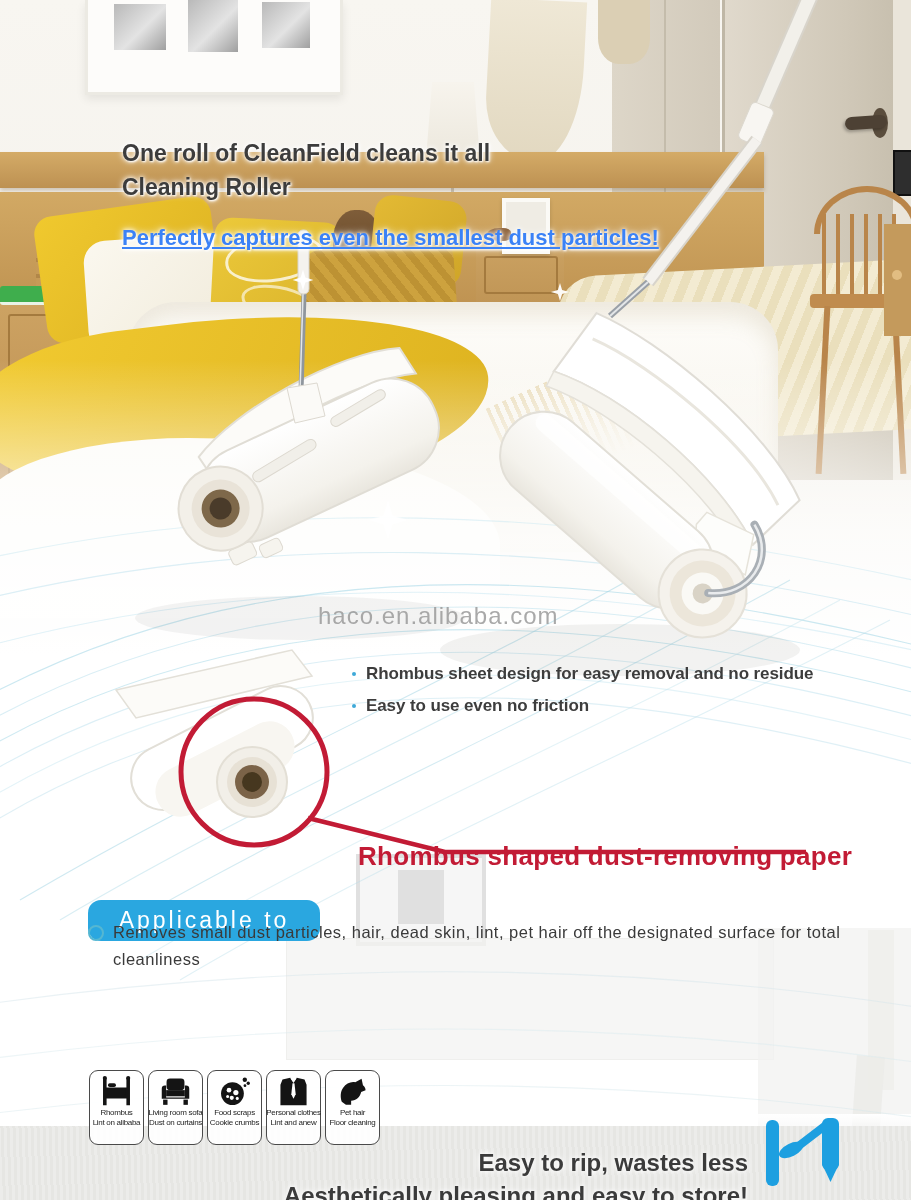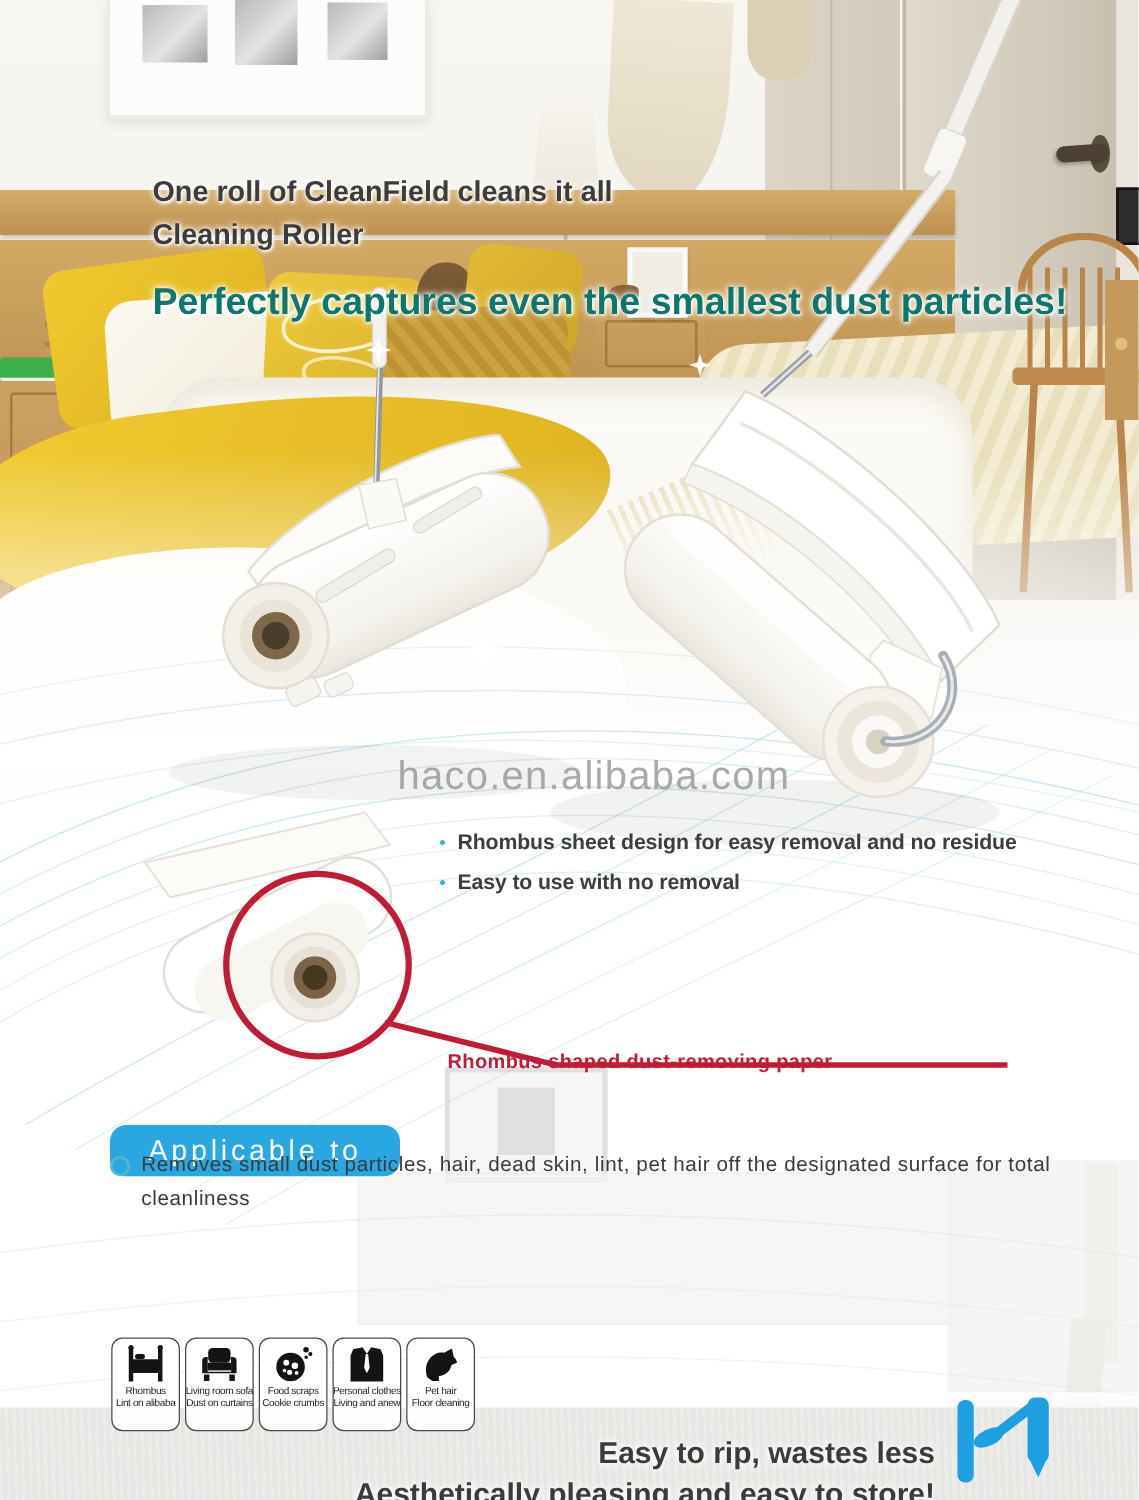--- a/index.html
+++ b/index.html
@@ -91,28 +91,28 @@
     background:repeating-linear-gradient(88deg,#ececea 0 3px,#e6e6e3 3px 6px);}
   .carpet-fade{left:0;top:284px;width:911px;height:26px;background:linear-gradient(#ffffff,rgba(255,255,255,0));}
 
   
   .overlay{position:absolute;left:0;top:0;width:911px;height:1200px;z-index:2;pointer-events:none;}
 
   
   .txt{position:absolute;z-index:3;margin-top:24px;}
   .headline{left:122px;top:112px;font-size:23px;font-weight:600;line-height:34px;color:#3c3c3c;
     text-shadow:0 0 4px #fff,0 0 7px #fff,1px 1px 2px #fff;}
-  .tagline{left:122px;top:201px;font-size:30px;font-weight:700;color:#0f766e;
-    text-shadow:0 0 4px #fff,0 0 8px #fff,1px 1px 2px #fff;}
-  .watermark{left:318px;top:578px;font-size:32px;color:#9b9b9b;letter-spacing:1px;opacity:.85;z-index:3;}
+  .tagline{left:122px;top:201px;font-size:22px;font-weight:700;color:#3b82f6;
+    text-shadow:0 0 4px #fff,0 0 8px #fff,1px 1px 2px #fff;text-decoration:underline;}
+  .watermark{left:318px;top:578px;font-size:24px;color:#9b9b9b;letter-spacing:1px;opacity:.85;z-index:3;}
   .features{left:352px;top:664px;margin:0;padding:0;list-style:none;}
   .features li{position:relative;padding-left:14px;margin-bottom:12px;font-size:17px;font-weight:600;
     color:#3d3d3d;letter-spacing:-.1px;}
   .features li:before{content:"";position:absolute;left:0;top:8px;width:4px;height:4px;border-radius:50%;background:#3fa9d8;}
-  .callout-label{left:358px;top:817px;font-size:16px;font-weight:700;color:#c21b35;letter-spacing:.3px;white-space:nowrap;}
+  .callout-label{left:358px;top:817px;font-size:26px;font-weight:700;color:#c21b35;letter-spacing:.3px;white-space:nowrap;}
   .app-badge{left:88px;top:876px;width:232px;height:41px;background:#2aa7e0;border-radius:13px;
     color:#ffffff;font-size:23px;letter-spacing:3px;font-weight:500;display:flex;align-items:center;justify-content:center;}
   .app-list{left:86px;top:919px;width:814px;margin:0;padding:0;list-style:none;}
   .app-list li{position:relative;padding-left:27px;margin-bottom:8px;font-size:16.5px;font-weight:500;
     color:#3a3a3a;letter-spacing:.5px;line-height:1.62;}
   .app-list li:before{content:"";position:absolute;left:2px;top:6px;width:12px;height:12px;border-radius:50%;
     border:2px solid #55b7d2;background:transparent;}
   .usecases{left:89px;top:1046px;display:flex;gap:4px;}
   .ucase{width:55px;height:75px;border:1.5px solid #4a4a4a;border-radius:9px;background:rgba(255,255,255,.92);
     display:flex;flex-direction:column;align-items:center;justify-content:flex-start;padding-top:4px;box-sizing:border-box;}
@@ -299,21 +299,21 @@
 
   <div class="txt headline">
     <div>One roll of CleanField cleans it all</div>
     <div>Cleaning Roller</div>
   </div>
   <div class="txt tagline">Perfectly captures even the smallest dust particles!</div>
   <div class="txt watermark">haco.en.alibaba.com</div>
 
   <ul class="txt features">
     <li>Rhombus sheet design for easy removal and no residue</li>
-    <li>Easy to use with no removal</li>
+    <li>Easy to use even no friction</li>
   </ul>
 
   <div class="txt callout-label">Rhombus shaped dust-removing paper</div>
 
   <div class="txt app-badge">Applicable to</div>
 
   <ul class="txt app-list">
     <li>Removes small dust particles, hair, dead skin, lint, pet hair off the designated surface for total cleanliness</li>
   </ul>
 
@@ -355,21 +355,21 @@
       <div class="cap">Food scraps</div>
       <div class="cap">Cookie crumbs</div>
     </div>
     <div class="ucase">
       <svg viewBox="0 0 24 24">
         <path d="M4 3.2 L9.6 2 L12 5.4 L14.4 2 L20 3.2 L21.5 7 L21.5 22 L2.5 22 L2.5 7 Z" fill="#141414"></path>
         <path d="M9.8 2.4 L12 5.8 L14.2 2.4 Z" fill="#fff"></path>
         <path d="M11.3 6 h1.4 l.9 8 -1.6 3.2 -1.6 -3.2 Z" fill="#fff"></path>
       </svg>
       <div class="cap">Personal clothes</div>
-      <div class="cap">Living and anew</div>
+      <div class="cap">Lint and anew</div>
     </div>
     <div class="ucase">
       <svg viewBox="0 0 24 24" fill="#141414">
         <path d="M4.2 19.5c-1.2-3.6-1-7.4 1-10.2C7.3 6.2 10.8 4.6 14 5.3l4.6-2.6 1 4.8c1.2 1 1.9 2.3 1.9 3.6l-3.2 1.2c-.8 3.8-3.6 6.2-7.3 6.4v3H7.2z"></path>
       </svg>
       <div class="cap">Pet hair</div>
       <div class="cap">Floor cleaning</div>
     </div>
   </div>
 

